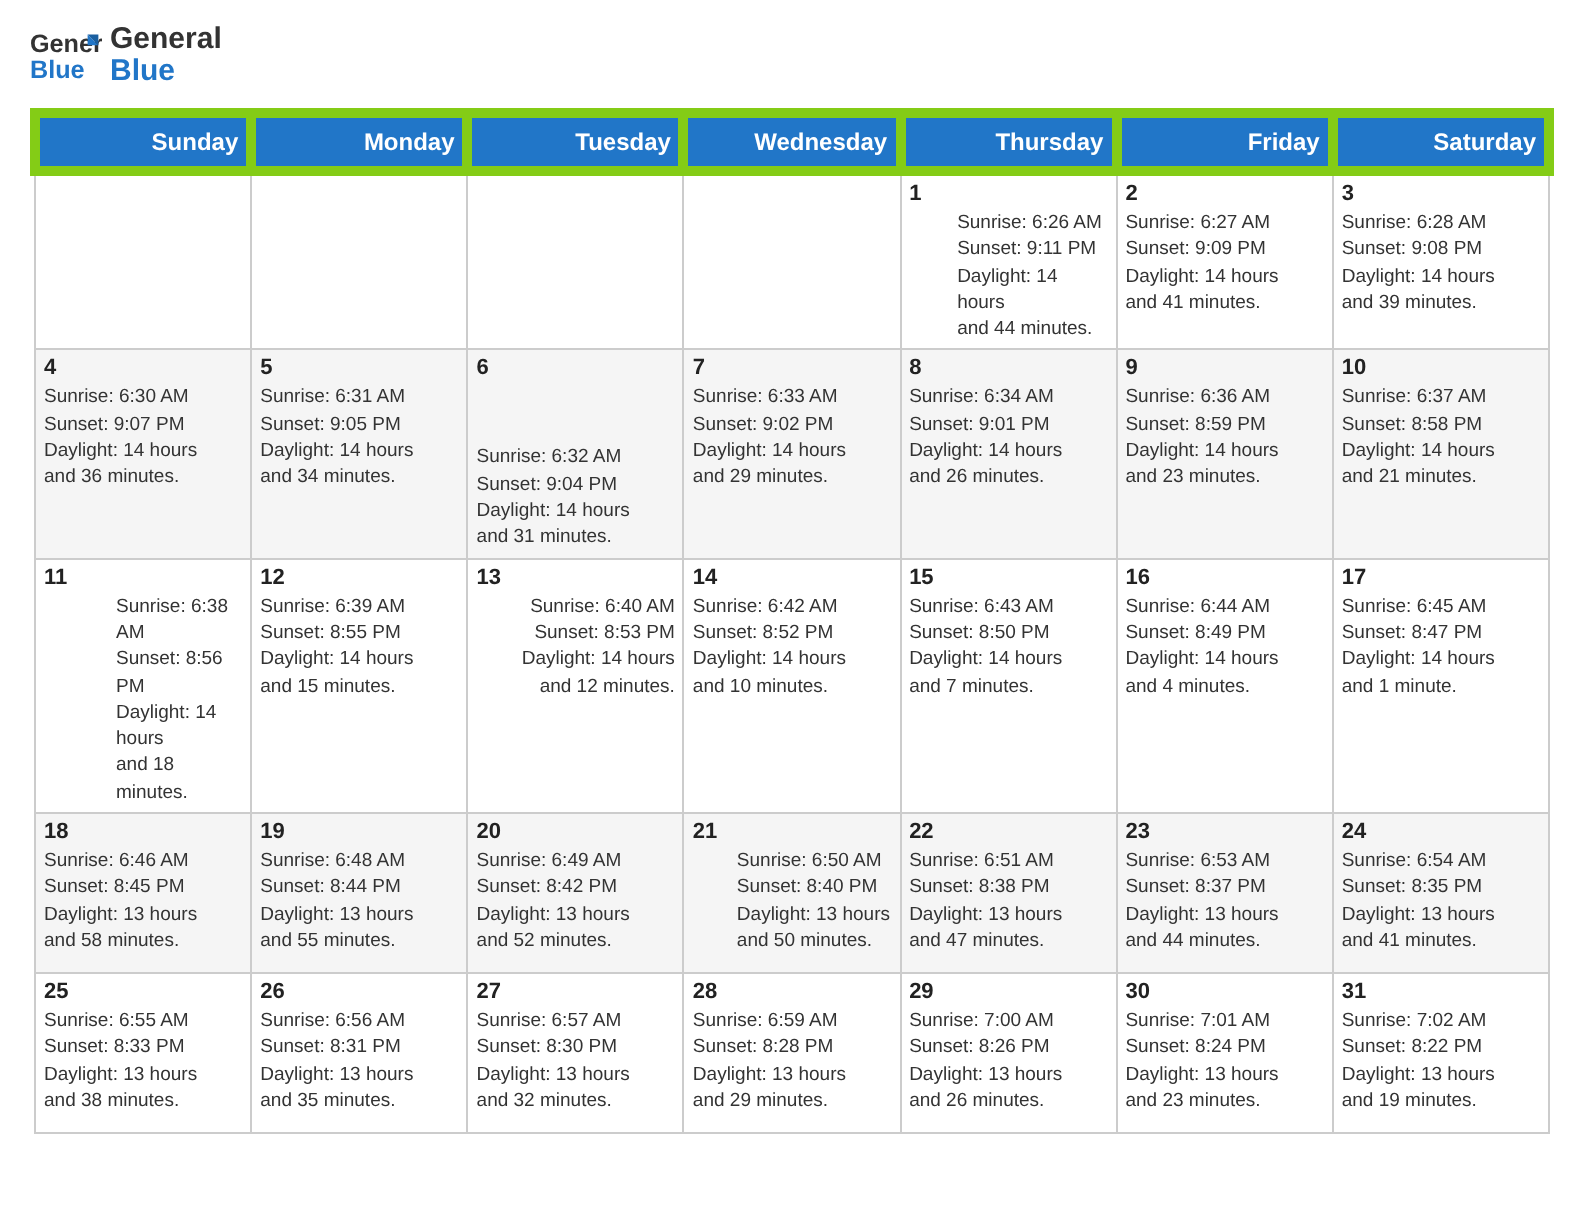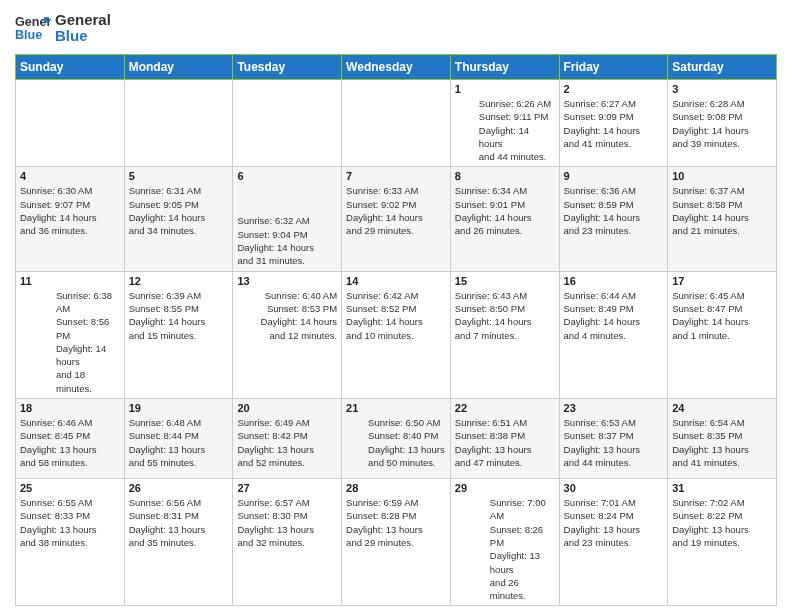--- a/index.html
+++ b/index.html
@@ -47,24 +47,24 @@
     }
     .calendar {
       width: 100%;
       border-collapse: collapse;
       font-size: 10.5px;
     }
     .calendar th {
       background: #2176c8;
       color: #fff;
       padding: 5px 4px;
-      text-align: left;
+      text-align: right;
       font-size: 12px;
       font-weight: bold;
-      border: 1px solid #84cc16;
+      border: 5px solid #84cc16;
     }
     .calendar td {
       border: 1px solid #ccc;
       padding: 3px 4px;
       vertical-align: top;
       width: calc(100% / 7);
       height: 80px;
       background: #fff;
     }
     .calendar tr:nth-child(even) td {
@@ -328,21 +328,21 @@
           </td>
           <td>
             <span class="day-num">28</span>
             <div class="day-info" style="white-space: pre-line;">Sunrise: 6:59 AM
 Sunset: 8:28 PM
 Daylight: 13 hours
 and 29 minutes.</div>
           </td>
           <td>
             <span class="day-num">29</span>
-            <div class="day-info" style="white-space: pre-line; margin-left: 35px;">Sunrise: 7:00 AM
+            <div class="day-info" style="white-space: pre-line;">Sunrise: 7:00 AM
 Sunset: 8:26 PM
 Daylight: 13 hours
 and 26 minutes.</div>
           </td>
           <td>
             <span class="day-num">30</span>
             <div class="day-info" style="white-space: pre-line;">Sunrise: 7:01 AM
 Sunset: 8:24 PM
 Daylight: 13 hours
 and 23 minutes.</div>

